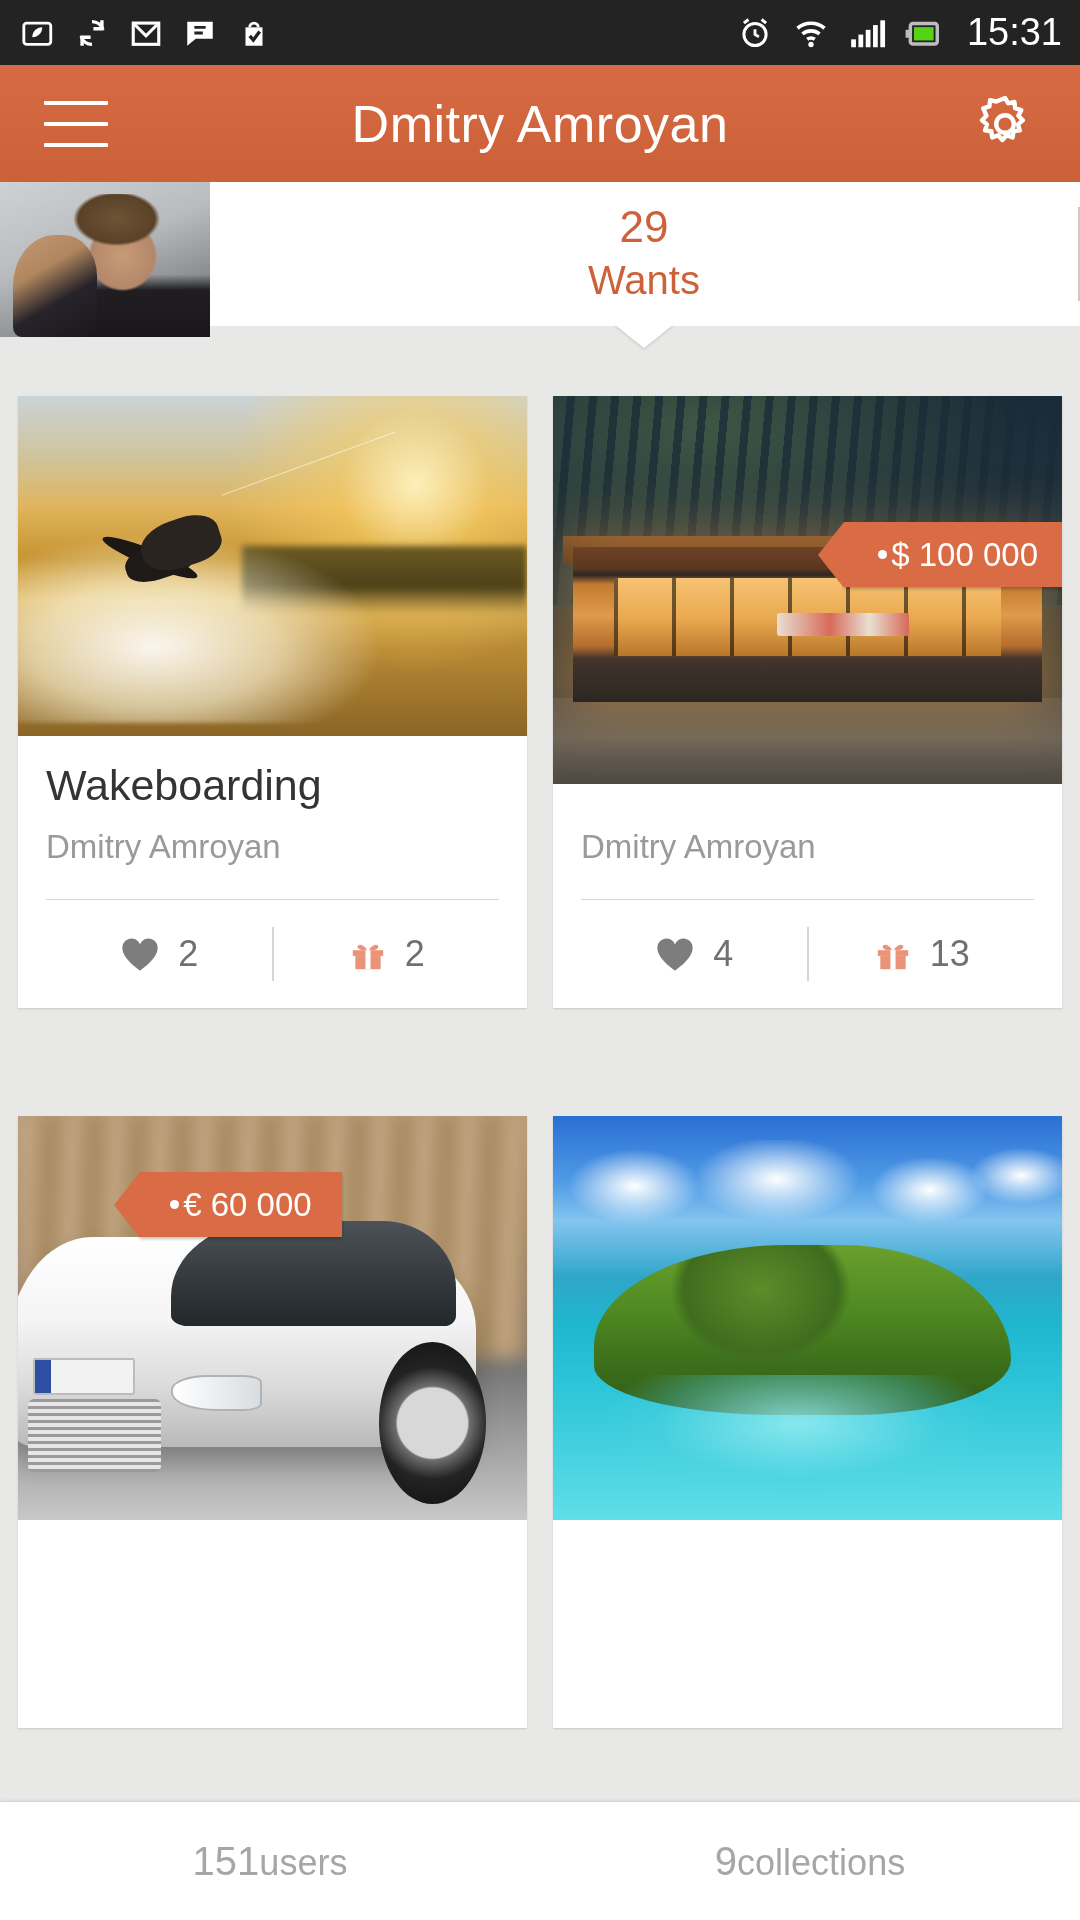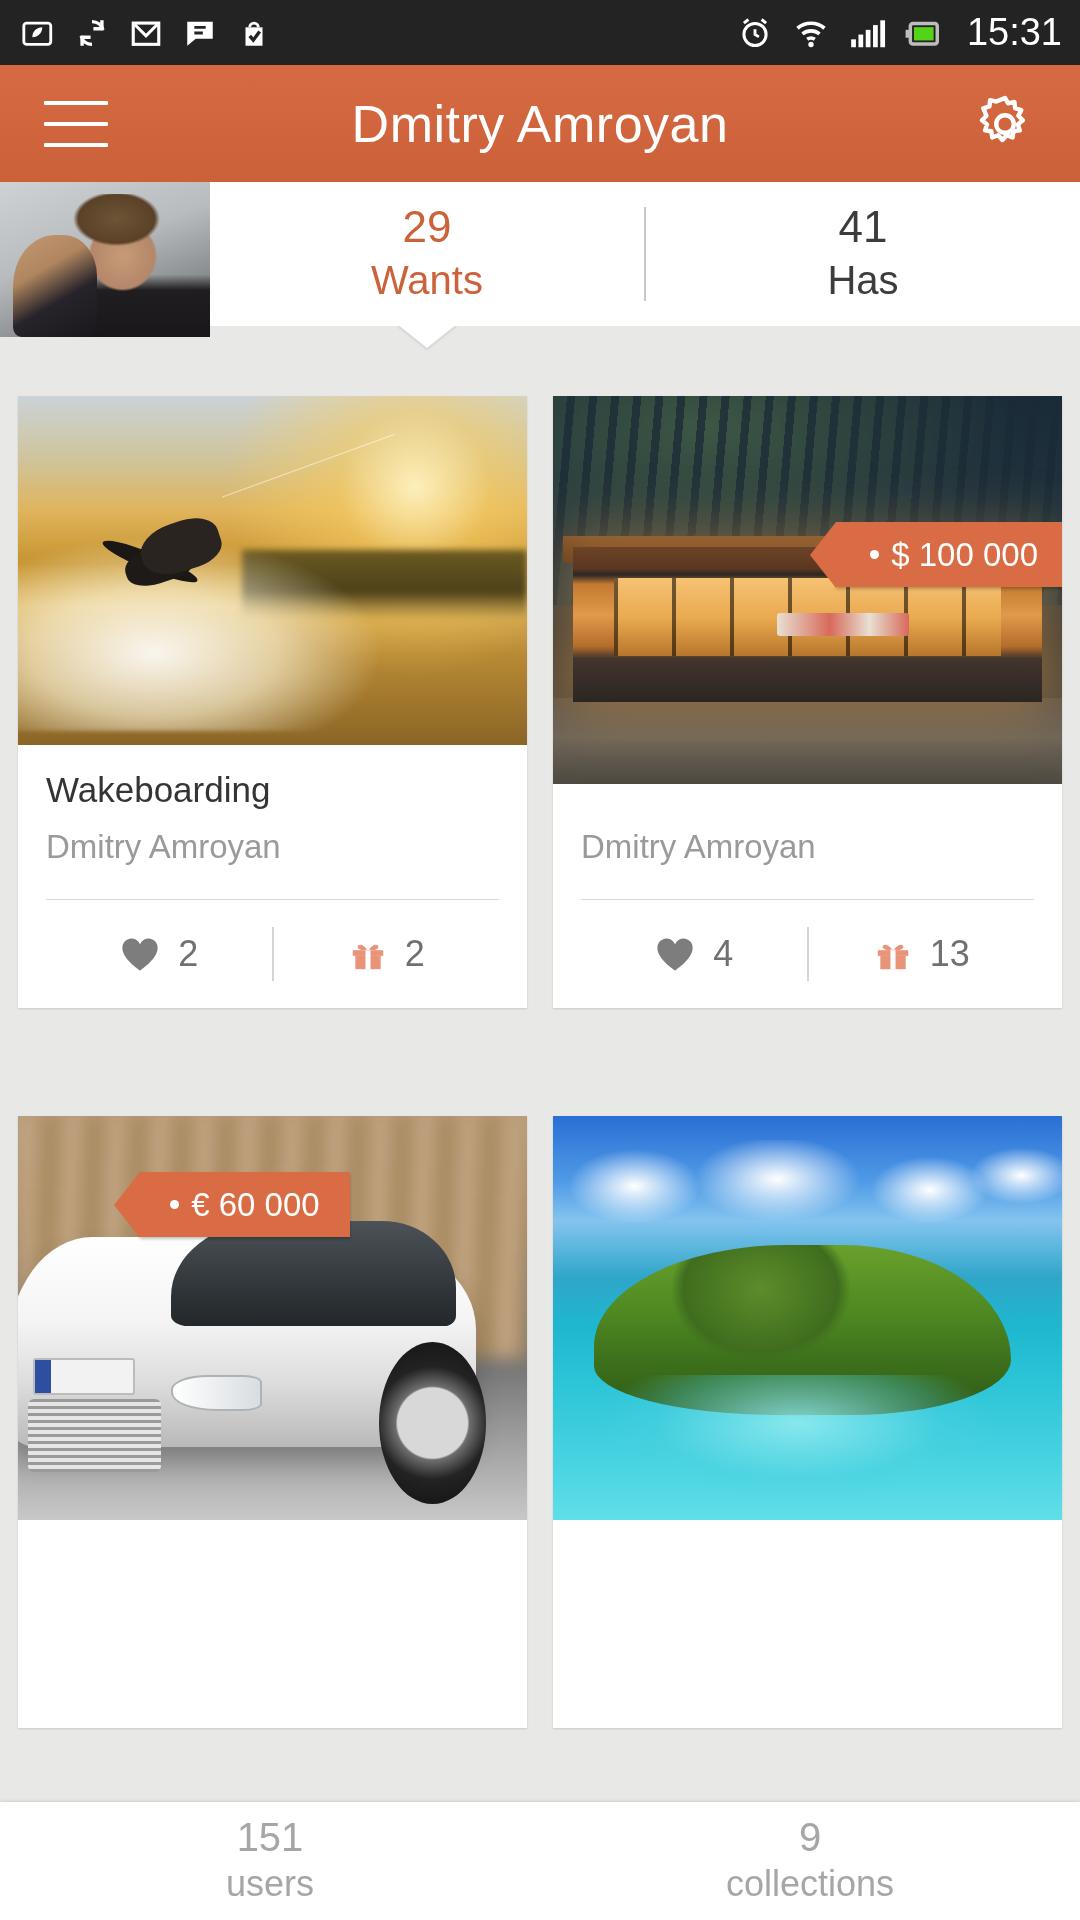--- a/index.html
+++ b/index.html
@@ -244,39 +244,39 @@
   .ph-island .reef {
     position:absolute; left:2%; bottom:6%; width:96%; height:30%;
     background:radial-gradient(ellipse 52% 80% at 48% 40%, rgba(150,236,240,0.85) 0%, rgba(80,210,225,0.3) 56%, rgba(80,210,225,0) 78%);
   }
 
   .tagbadge {
     position:absolute; top:126px; right:0;
     background:#d96c44; color:#ffffff;
     font-size:33px; line-height:1;
     padding:16px 24px 16px 34px;
-    display:flex; align-items:center; gap:12px;
+    display:flex; align-items:center; gap:4px;
     box-shadow:0 2px 3px rgba(0,0,0,0.25);
   }
   .tagbadge.left { right:auto; left:24%; top:56px; padding:16px 30px 16px 30px; }
   .tagbadge::before {
     content:""; position:absolute; left:-26px; top:0;
     width:0; height:0;
     border-top:33px solid transparent;
     border-bottom:33px solid transparent;
     border-right:26px solid #d96c44;
   }
   .tagbadge .dot {
     width:9px; height:9px; border-radius:50%; background:#ffffff;
     flex:0 0 9px;
   }
 
   .card-body { padding:26px 28px 0 28px; flex:1; display:flex; flex-direction:column; }
   .card-title {
-    font-size:35px; color:#343434; font-weight:400; line-height:1.1;
+    font-size:43px; color:#343434; font-weight:400; line-height:1.1;
     white-space:nowrap; overflow:hidden; text-overflow:ellipsis;
   }
   .card-author {
     font-size:33px; color:#9a9a9a; margin-top:19px; line-height:1.1;
     white-space:nowrap; overflow:hidden; text-overflow:ellipsis;
   }
   .card-rule { height:1px; background:#d8d8d8; margin-top:34px; }
   .card-stats {
     display:flex; align-items:center; height:108px;
   }
@@ -286,21 +286,21 @@
   .heart-ico { width:42px; height:38px; display:block; }
   .gift-ico  { width:40px; height:38px; display:block; }
 
   
   .bottombar {
     position:absolute; left:0; right:0; bottom:0; height:118px;
     display:flex; background:#ffffff;
     box-shadow:0 -1px 3px rgba(0,0,0,0.12);
   }
   .bnav {
-    flex:1; display:flex; flex-direction:column;
+    flex:1; display:flex; flex-direction:row;
     align-items:center; justify-content:center; cursor:pointer;
     background:#ffffff;
   }
   .bnav.active { background:#e4e4e2; }
   .bnav .bnum { font-size:40px; line-height:1.05; color:#a6a6a6; }
   .bnav .blbl { font-size:36px; line-height:1.2; color:#a6a6a6; margin-top:4px; }
   .bnav.active .bnum, .bnav.active .blbl { color:#2e2e2e; }
 </style>
 </head>
 <body>
@@ -395,24 +395,20 @@
     <div class="face"></div>
     <div class="arm"></div>
   </div>
   <div class="tabs">
     <div class="tab active">
       <div class="num">29</div>
       <div class="lbl">Wants</div>
       <div class="tab-arrow"></div>
     </div>
     <div class="tab-divider"></div>
-    <div class="tab">
-      <div class="num">41</div>
-      <div class="lbl">Has</div>
-    </div>
   </div>
 </div>
 
 <div class="grid">
 
   <div class="card">
     <div class="card-photo ph-wake">
       <div class="rope"></div>
       <div class="trees"></div>
       <div class="spray"></div>

